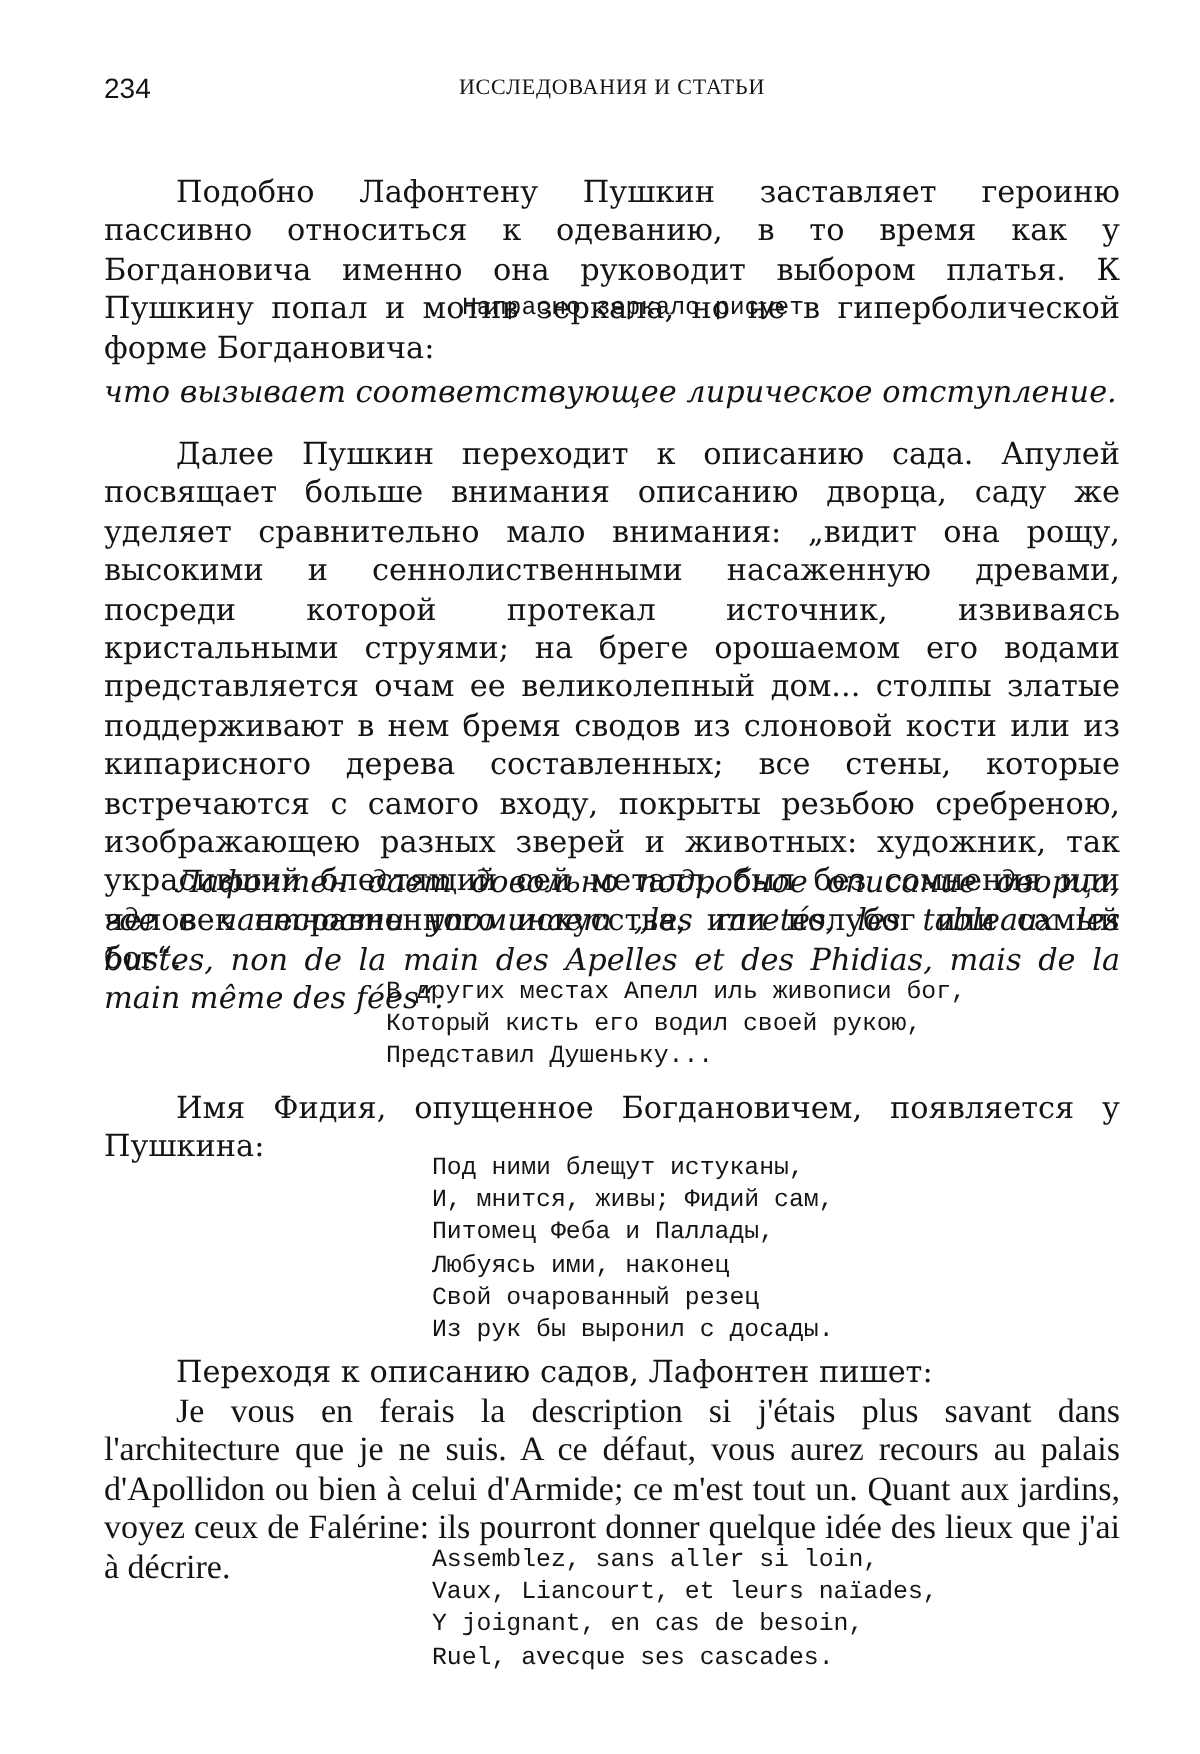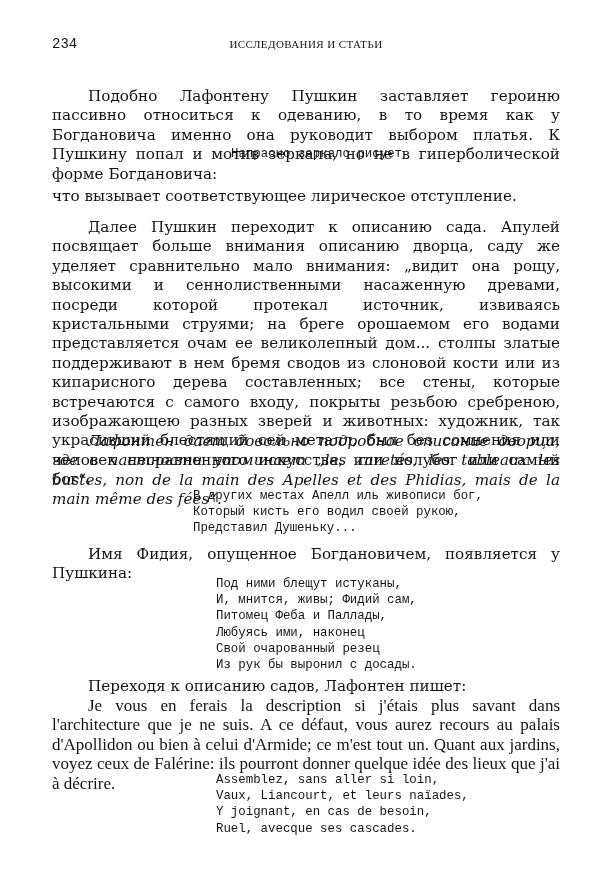--- a/index.html
+++ b/index.html
@@ -1,20 +1,20 @@
 <!DOCTYPE html>
 <html><head>
 <meta charset="utf-8">
 <style>
   html, body { margin: 0; padding: 0; background: #ffffff; }
   body { width: 600px; height: 877px; overflow: hidden; position: relative; color: #141414;
          font-family: "DejaVu Serif", "Liberation Serif", serif; }
   .page { position: absolute; left: 0; top: 0; width: 600px; height: 877px; }
   .header { position: absolute; top: 36px; left: 52px; width: 508px; height: 20px; }
-  .page-number { position: absolute; left: 0; top: 0; font-size: 14px; font-family: Liberation Mono, monospace; }
+  .page-number { position: absolute; left: 0; top: 0; font-size: 14px; font-family: Liberation Sans, sans-serif; }
   .running-head { position: absolute; left: 0; right: 0; top: 2px; text-align: center; font-size: 11px;
                   letter-spacing: 0.4px; font-family: "Liberation Serif", serif; }
   .body-text { position: absolute; left: 52px; width: 508px; font-size: 15.2px; line-height: 19.4px;
                font-family: "DejaVu Serif", serif; text-align: justify; }
   .para { margin: 0; text-align: justify; }
   .indent { text-indent: 36px; }
   .verse { position: absolute; font-size: 12.4px; line-height: 16.2px; font-family: Liberation Mono, monospace; }
   .verse div { white-space: nowrap; }
   .latin { font-family: "Liberation Serif", serif; font-size: 17px; line-height: 19.4px; }
 </style>
@@ -29,21 +29,21 @@
   </div>
 
   <div class="body-text" style="top:56px;margin-top:31px;">
     <p class="para indent">Подобно Лафонтену Пушкин заставляет героиню пассивно относиться к одеванию, в то время как у Богдановича именно она руководит выбором платья. К Пушкину попал и мотив зеркала, но не в гиперболической форме Богдановича:</p>
   </div>
 
   <div class="verse" style="top:146px; left:231px;">
     <div>Напрасно зеркало рисует</div>
   </div>
 
-  <div class="body-text" style="top:187px;">
+  <div class="body-text" style="top:187px;font-style:italic;">
     <p class="para">что вызывает соответствующее лирическое отступление.</p>
   </div>
 
   <div class="body-text" style="top:206px;margin-top:12px;">
     <p class="para indent">Далее Пушкин переходит к описанию сада. Апулей посвящает больше внимания описанию дворца, саду же уделяет сравнительно мало внимания: „видит она рощу, высокими и сеннолиственными насаженную древами, посреди которой протекал источник, извиваясь кристальными струями; на бреге орошаемом его водами представляется очам ее великолепный дом... столпы златые поддерживают в нем бремя сводов из слоновой кости или из кипарисного дерева составленных; все стены, которые встречаются с самого входу, покрыты резьбою сребреною, изображающею разных зверей и животных: художник, так украсивший блестящий сей металл, был без сомнения или человек несравненного искусства, или полубог или самый бог“.</p>
   </div>
 
   <div class="body-text" style="top:432px;font-style:italic;">
     <p class="para indent">Лафонтен дает довольно подробное описание дворца, где в частности упоминает „les raretés, les tableaux les bustes, non de la main des Apelles et des Phidias, mais de la main même des fées“.</p>
   </div>

